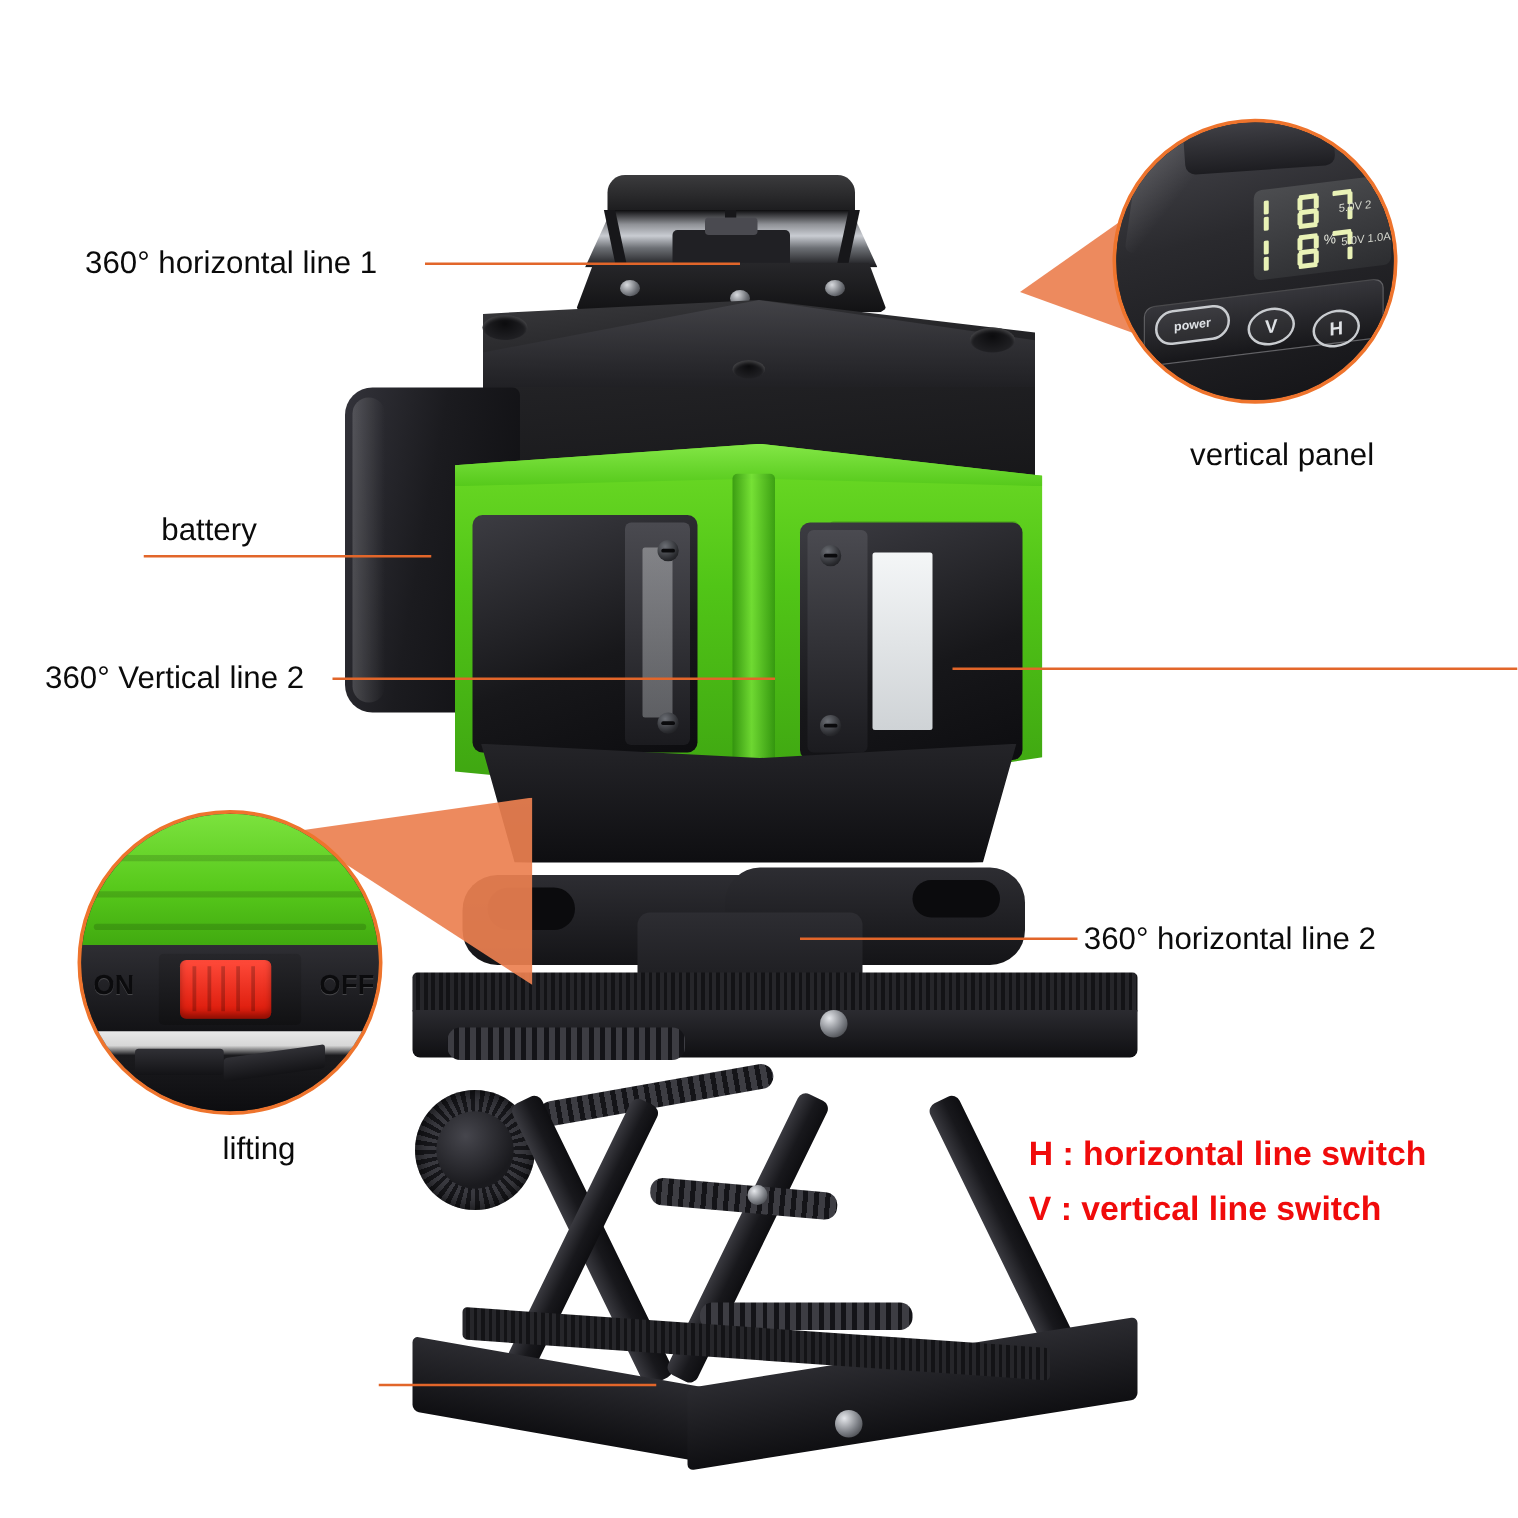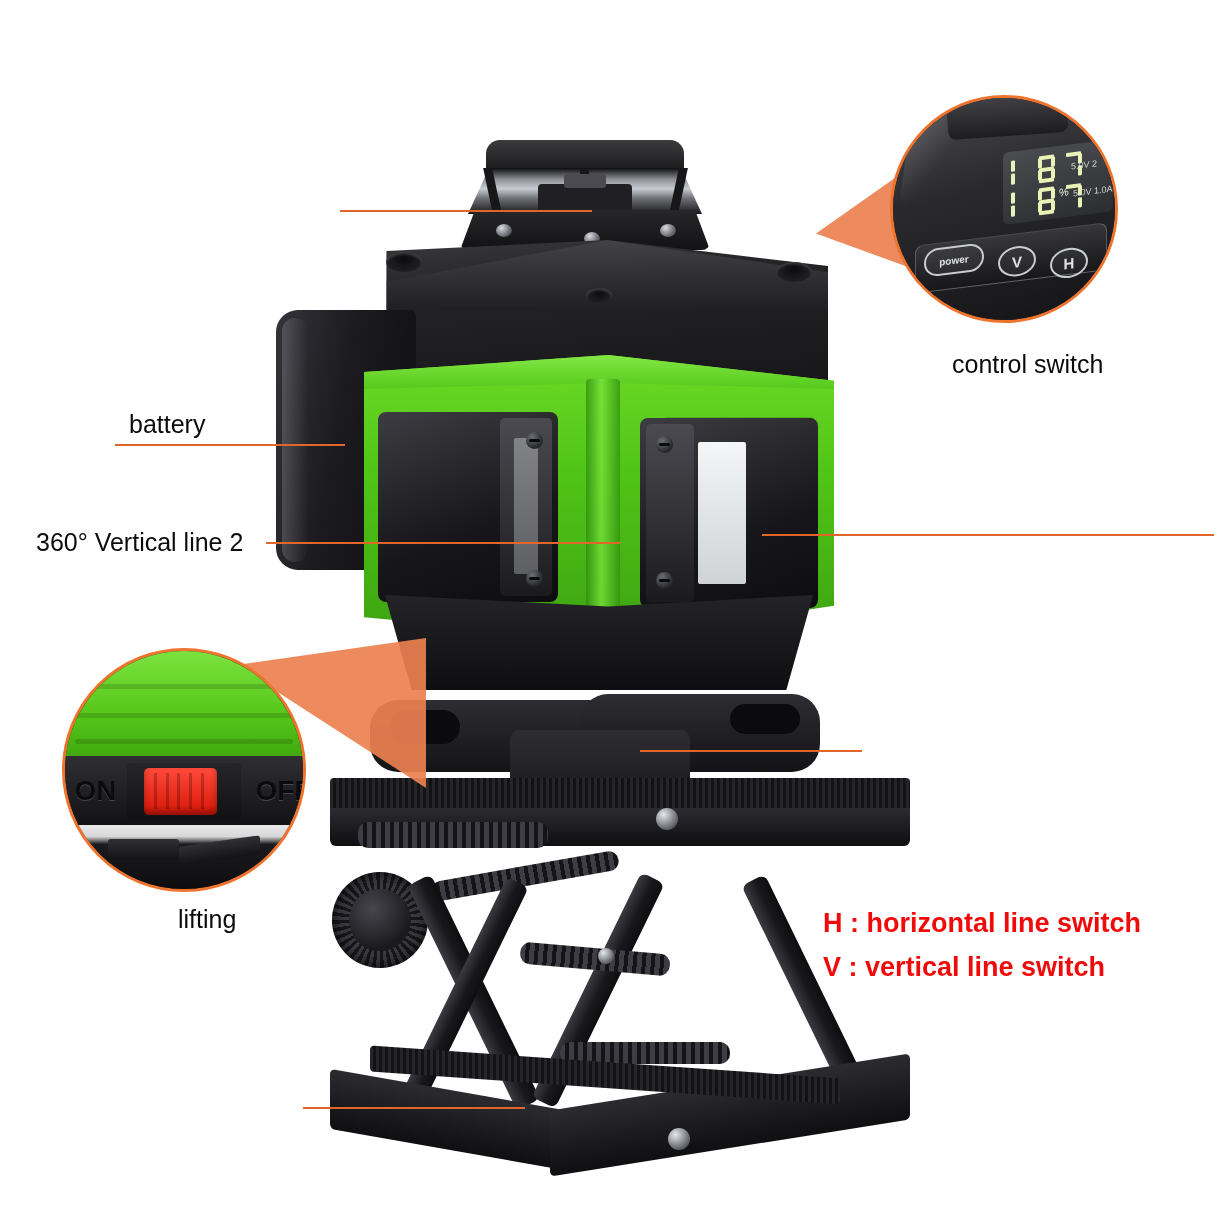--- a/index.html
+++ b/index.html
@@ -139,21 +139,21 @@
       background:linear-gradient(180deg,#7ce23e 0%,#57c91b 55%,#3fa70f 100%);}
   .sw-greenrib{position:absolute;background:rgba(0,0,0,.14);height:5px;border-radius:3px;}
   .sw-black{position:absolute;left:0;top:44%;width:100%;height:30%;
       background:linear-gradient(180deg,#2e2e33,#121215);}
   .sw-rocker{position:absolute;left:26%;top:47%;width:48%;height:24%;
       background:linear-gradient(180deg,#26262a,#111113);border-radius:4px;}
   .sw-red{position:absolute;left:33%;top:49%;width:31%;height:20%;
       background:linear-gradient(180deg,#ff4a3a,#d81606);border-radius:5px;
       box-shadow:inset 0 -4px 6px rgba(0,0,0,.35);}
   .sw-red i{position:absolute;top:12%;width:3px;height:76%;background:rgba(0,0,0,.22);}
-  .sw-txt{position:absolute;color:#0b0b0d;font-size:28px;font-weight:700;
+  .sw-txt{position:absolute;color:#0b0b0d;font-size:22px;font-weight:700;
       text-shadow:0 1px 0 rgba(255,255,255,.18);}
   .sw-bottom{position:absolute;left:0;top:73%;width:100%;height:27%;
       background:linear-gradient(180deg,#e9e9e9 0%,#d7d7d7 18%,#1b1b1e 30%,#0d0d10 100%);}
   .sw-foot{position:absolute;background:linear-gradient(180deg,#303035,#131316);border-radius:3px;}
 </style>
 </head>
 <body>
 
 <div id="stage">
 
@@ -335,32 +335,34 @@
       <i style="left:62%"></i>
         <i style="left:78%"></i>
     </div>
     <div class="sw-txt" style="left:4%;top:52%">ON</div>
     <div class="sw-txt" style="left:80%;top:52%">OFF</div>
     <div class="sw-bottom"></div>
     <div class="sw-foot" style="left:18%;top:79%;width:30%;height:9%"></div>
     <div class="sw-foot" style="left:48%;top:80%;width:34%;height:8%;transform:skewY(-8deg)"></div>
   </div>
 
+  <div class="lbl" style="left:68px;top:196px">360° horizontal line 1</div>
   <div class="leader" style="left:340px;top:210px;width:252px"></div>
 
   <div class="lbl" style="left:129px;top:410px">battery</div>
   <div class="leader" style="left:115px;top:444px;width:230px"></div>
 
   <div class="lbl" style="left:36px;top:528px">360° Vertical line 2</div>
   <div class="leader" style="left:266px;top:542px;width:354px"></div>
 
-  <div class="lbl" style="left:952px;top:350px">control switch</div>
+  <div class="lbl" style="left:952px;top:350px">vertical panel</div>
 
   <div class="leader" style="left:762px;top:534px;width:452px"></div>
 
+  <div class="lbl" style="left:867px;top:737px">360° horizontal line 2</div>
   <div class="leader" style="left:640px;top:750px;width:222px"></div>
 
   <div class="lbl" style="left:178px;top:905px">lifting</div>
 
   <div class="leader" style="left:303px;top:1107px;width:222px"></div>
 
   <div class="lbl red" style="left:823px;top:908px">H : horizontal line switch</div>
   <div class="lbl red" style="left:823px;top:952px">V : vertical line switch</div>
 
 </div>

